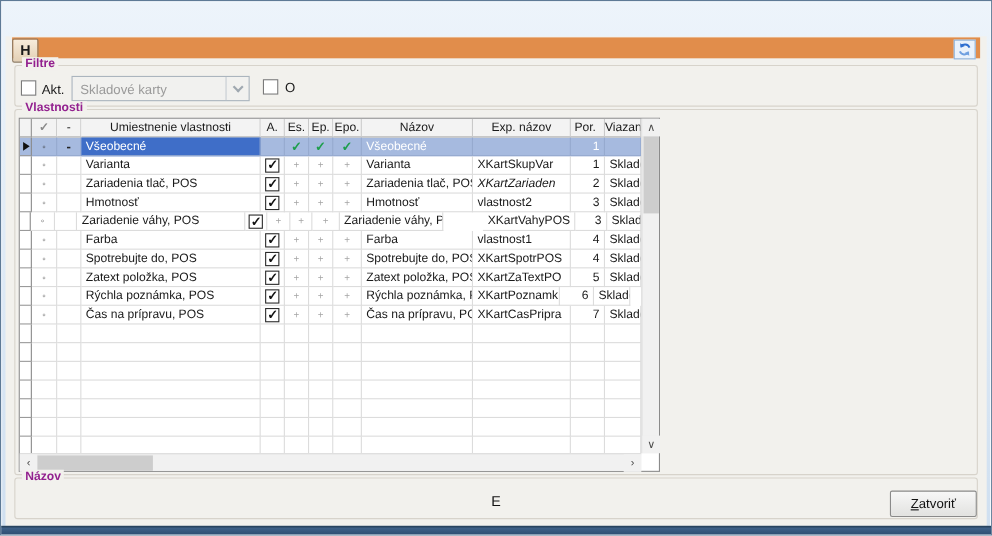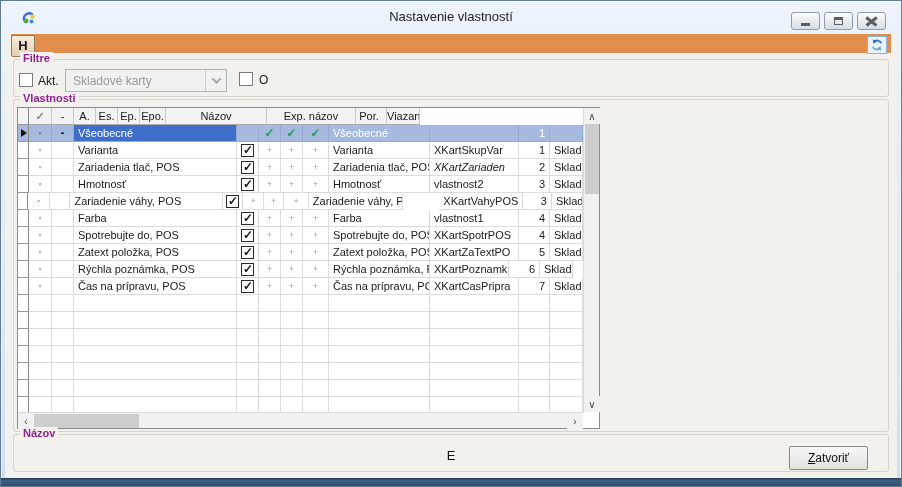--- a/index.html
+++ b/index.html
@@ -95,55 +95,30 @@
   .hsb{ position:absolute; left:0; right:16px; bottom:0; height:16px; background:#F1F1F1; border-top:1px solid #DADADA; }
   .sb-arrow{ position:absolute; width:16px; height:16px; color:#4a4a4a; font-size:10px;
     display:flex; align-items:center; justify-content:center; background:#F1F1F1; }
   .vsb .up{ top:0; } .vsb .down{ bottom:0; }
   .hsb .left{ left:0; } .hsb .right{ right:0; }
   .vsb .thumb{ position:absolute; left:1px; width:14px; top:16px; height:70px; background:#CDCDCD; }
   .hsb .thumb{ position:absolute; top:1px; height:14px; left:16px; width:105px; background:#CDCDCD; }
 
   
   .status-e{ position:absolute; left:50%; transform:translateX(-50%); top:415px; font-size:13px; color:#111; }
-  .close-btn{ position:absolute; left:784px; top:413px; width:79px; height:24px;
+  .close-btn{ position:absolute; left:804px; top:413px; width:79px; height:24px;
     background:linear-gradient(#F7F7F7,#E2E2E0); border:1px solid #8a8a8a; border-radius:2px;
     font-size:12px; color:#111; text-align:center; line-height:22px; }
   .close-btn u{ text-decoration:underline; }
 </style>
 </head>
 <body>
 
 <div class="window">
 
-  <div class="titlebar">
-    <span class="app-icon">
-      <svg width="16" height="16" viewBox="0 0 16 16">
-        <path d="M3 10 C2 5, 7 2, 11 4" fill="none" stroke="#3A6FD8" stroke-width="2.4" stroke-linecap="round"></path>
-        <circle cx="11.5" cy="6.5" r="2.2" fill="#E8C83C"></circle>
-        <circle cx="5" cy="11" r="2.4" fill="#58A83C"></circle>
-        <circle cx="10.5" cy="11.5" r="2" fill="#4A86D8"></circle>
-      </svg>
-    </span>
-    <div class="title">Nastavenie vlastností</div>
-    <div class="winbtns">
-      <div class="wbtn">
-          <span class="glyph-min"></span>
-        </div>
-      <div class="wbtn">
-          <span class="glyph-restore"></span>
-        </div>
-      <div class="wbtn">
-          <span class="glyph-close">
-            <i></i>
-            <i></i>
-          </span>
-        </div>
-    </div>
-  </div>
 
   <div class="client">
 
     <div class="toolbar" style="background: rgb(225, 141, 75);"></div>
     <div class="h-btn">H</div>
     <div class="refresh-btn">
       <svg width="14" height="14" viewBox="0 0 16 16">
         <path d="M13 6 A5.2 5.2 0 0 0 4 5" fill="none" stroke="#2F6FD0" stroke-width="2"></path>
         <path d="M3.2 1.5 L3.8 6.2 L8.2 4.4 Z" fill="#2F6FD0"></path>
         <path d="M3 10 A5.2 5.2 0 0 0 12 11" fill="none" stroke="#6FA0E0" stroke-width="2"></path>
@@ -170,20 +145,21 @@
     </div>
 
     <div class="grid">
       <div class="grid-inner">
           <div class="grow ghead">
             <div class="gcell cen cell-ind" style="width: 11px;"></div>
             <div class="gcell cen" style="width: 23px;">
               <span class="head-check">✓</span>
             </div>
             <div class="gcell cen" style="width: 22px;">-</div>
+            <div class="gcell txt" style="width: 163px;">Umiestnenie vlastnosti</div>
             <div class="gcell cen" style="width: 22px;">A.</div>
             <div class="gcell cen" style="width: 22px;">Es.</div>
             <div class="gcell cen" style="width: 22px;">Ep.</div>
             <div class="gcell cen" style="width: 26px;">Epo.</div>
             <div class="gcell txt" style="width: 101px;">Názov</div>
             <div class="gcell txt" style="width: 89px;">Exp. názov</div>
             <div class="gcell rgt" style="width: 31px;">Por.</div>
             <div class="gcell txt" style="width: 33px;">Viazaná</div>
           </div>
           <div class="grow row-sel">

